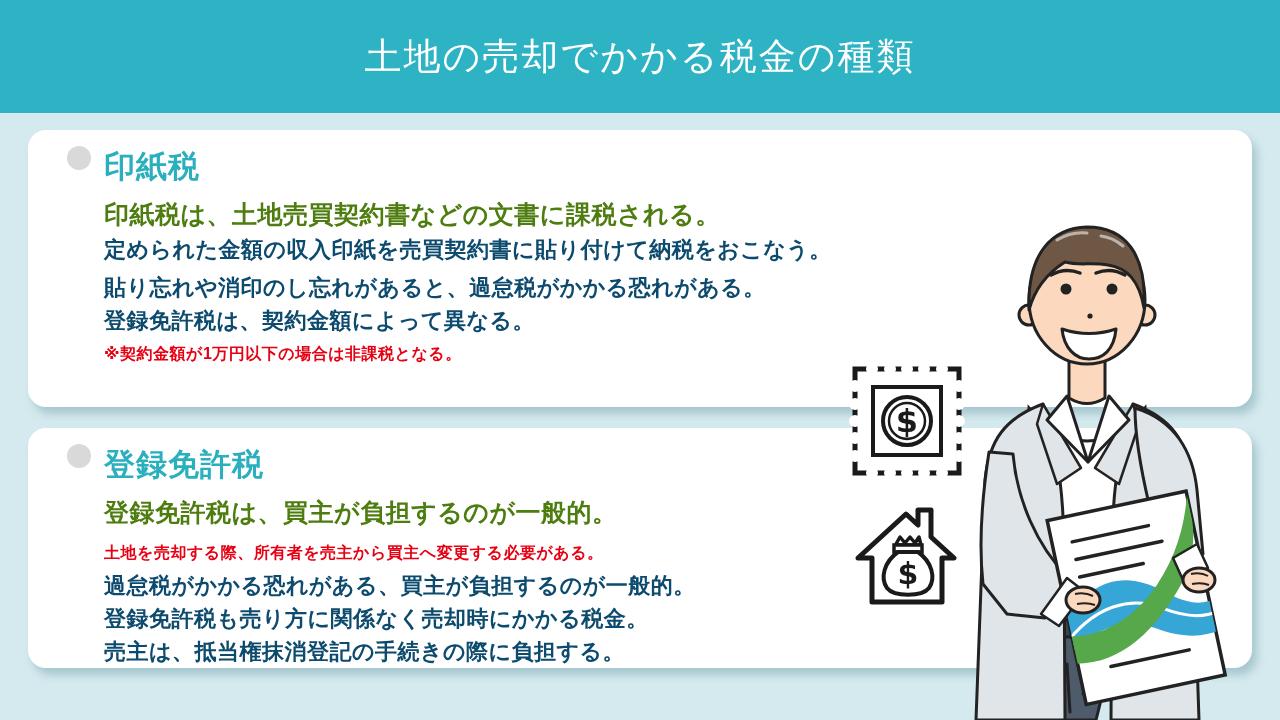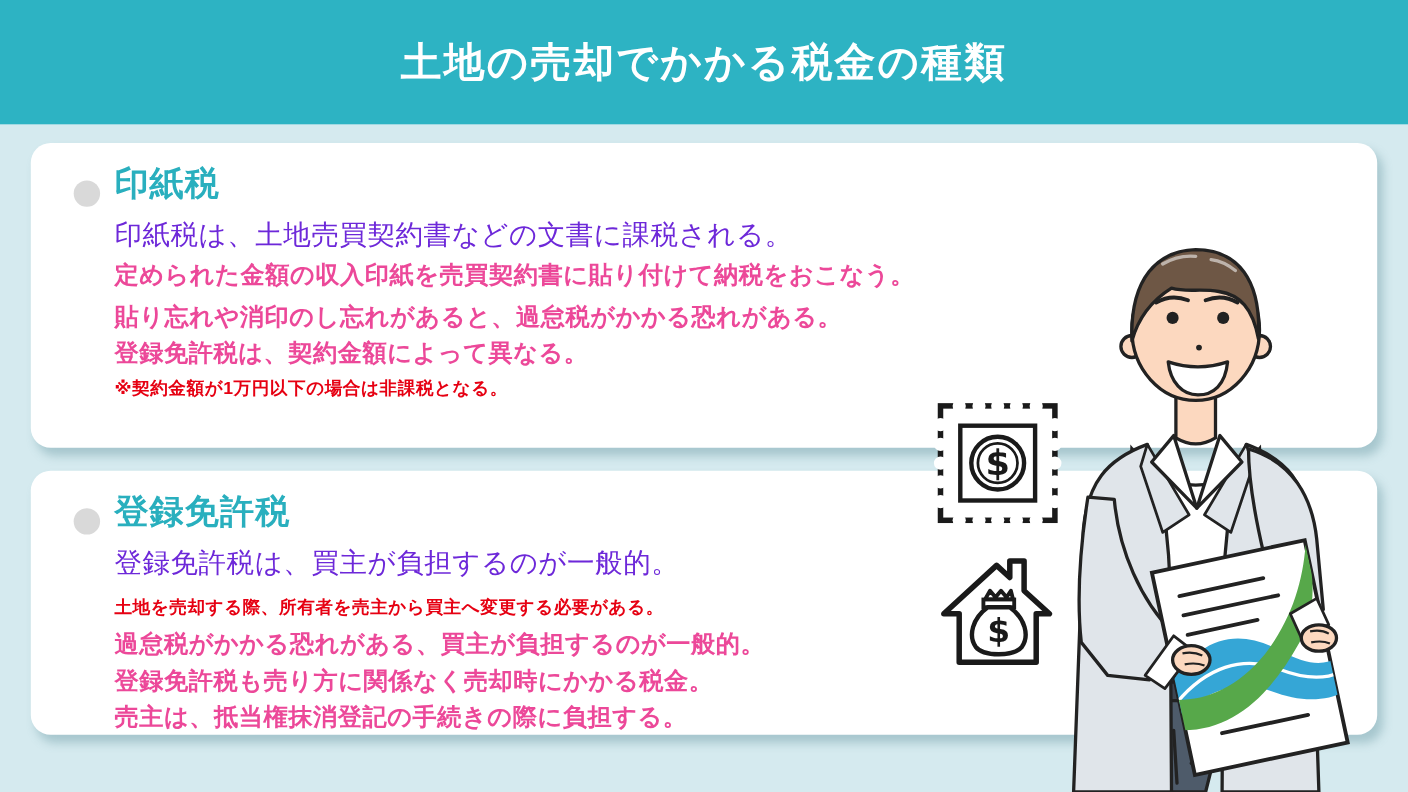--- a/index.html
+++ b/index.html
@@ -10,44 +10,44 @@
     font-family: "Liberation Sans", "DejaVu Sans", sans-serif;
   }
 
   
   .header {
     position: absolute; left: 0; top: 0; width: 1280px; height: 113px;
     background: #2db3c3;
     display: flex; align-items: center; justify-content: center;
   }
   .header h1 {
-    color: #ffffff; font-size: 37px; font-weight: 700; letter-spacing: 2px;
+    color: #ffffff; font-size: 37px; font-weight: 400; letter-spacing: 2px;
   }
 
   
   .card {
     position: absolute; left: 28px; width: 1224px;
     background: #ffffff; border-radius: 18px;
     box-shadow: 5px 7px 9px rgba(92, 142, 152, 0.38);
     padding: 16px 20px 0 39px;
   }
   .card-1 { top: 130px; height: 277px; }
   .card-2 { top: 428px; height: 240px; }
 
-  .heading-row { display: flex; align-items: flex-end; gap: 13px; }
+  .heading-row { display: flex; align-items: flex-start; gap: 13px; }
   .bullet {
     width: 24px; height: 24px; border-radius: 50%;
     background: #d9d9d9; flex: 0 0 auto;
   }
   .heading { color: #29afbe; font-size: 31px; font-weight: 900; letter-spacing: 1px; }
 
   .lines { padding-left: 37px; margin-top: 7px; }
   .line { white-space: nowrap; letter-spacing: 0.5px; }
-  .line.lead { color: #6d28d9; font-size: 25px; font-weight: 400; line-height: 38px; }
-  .line.body { color: #ec4899; font-size: 22px; font-weight: 700; line-height: 33px; }
+  .line.lead { color: #4d7c0f; font-size: 25px; font-weight: 700; line-height: 38px; }
+  .line.body { color: #0c4a6e; font-size: 22px; font-weight: 700; line-height: 33px; }
   .line.note { color: #e60012; font-size: 16px; font-weight: 800; line-height: 33px; }
   .gap-before { margin-top: 5px; }
 
   
   .icon-stamp  { position: absolute; left: 846px; top: 360px; }
   .icon-house  { position: absolute; left: 848px; top: 496px; }
   .person      { position: absolute; left: 945px; top: 212px; }
 </style>
 </head>
 <body>

